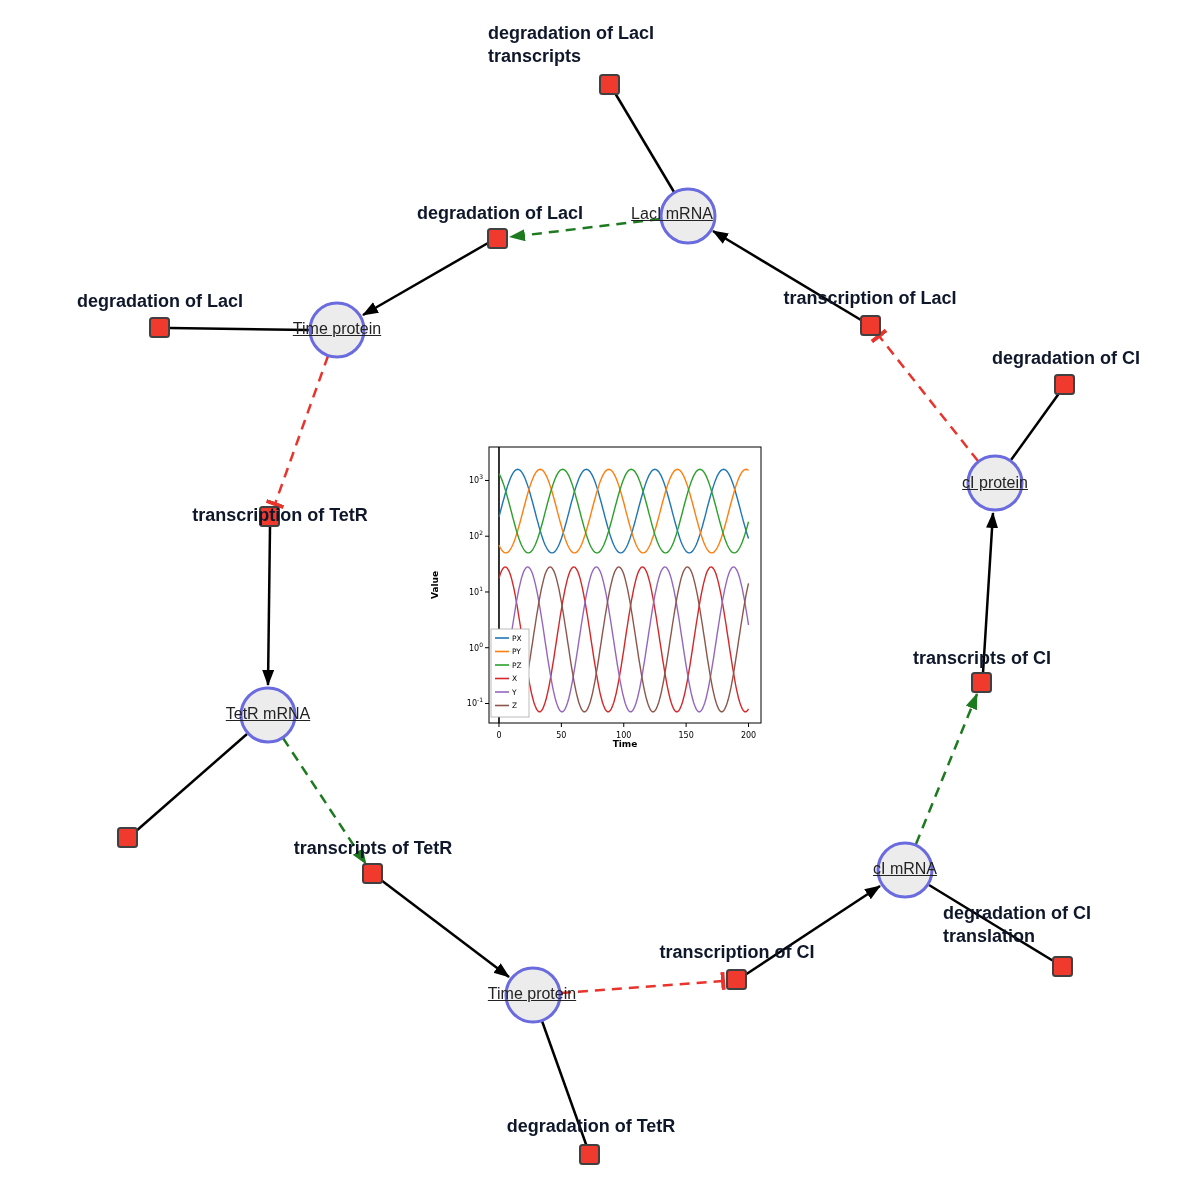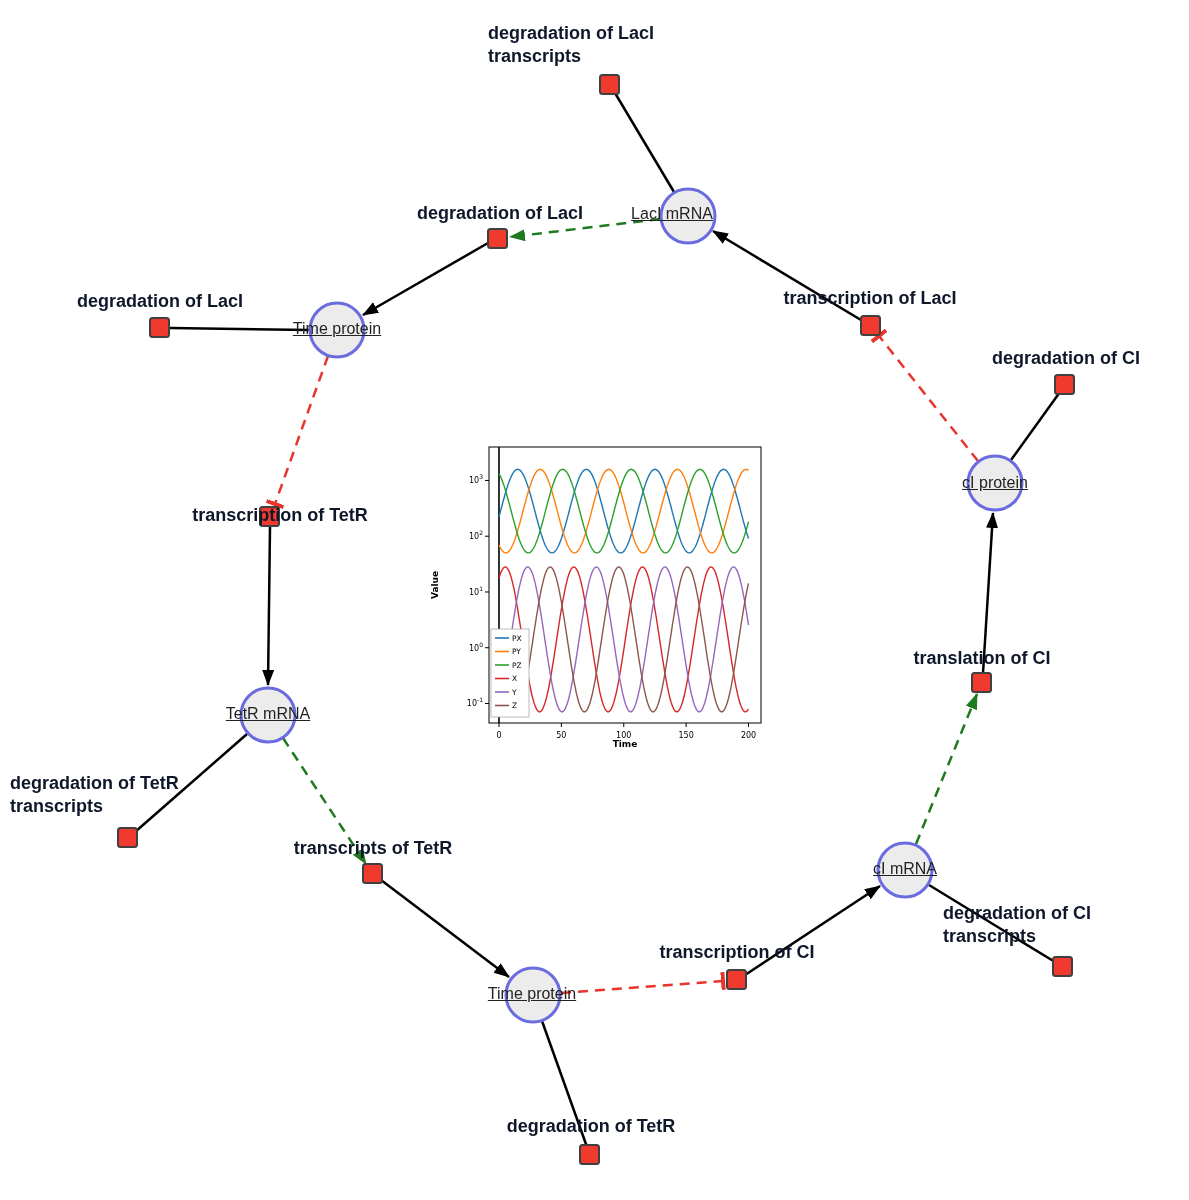--- a/index.html
+++ b/index.html
@@ -86,24 +86,23 @@
     <rect class="reaction-node" x="727" y="970" width="19" height="19" rx="2.5"></rect>
     <rect class="reaction-node" x="580" y="1145" width="19" height="19" rx="2.5"></rect>
   </svg>
 
   <div class="rxn-label wrap" style="left:608px;top:44px;">degradation of LacI transcripts</div>
   <div class="rxn-label" style="left:500px;top:213px;">degradation of LacI</div>
   <div class="rxn-label" style="left:870px;top:298px;">transcription of LacI</div>
   <div class="rxn-label" style="left:160px;top:301px;">degradation of LacI</div>
   <div class="rxn-label" style="left:1066px;top:358px;">degradation of CI</div>
   <div class="rxn-label" style="left:280px;top:493px;margin-top:22px;">transcription of TetR</div>
-  <div class="rxn-label" style="left:982px;top:658px;">translation of CI</div>
-  <div class="rxn-label wrap" style="left:130px;top:794px;">degradation of TetR transcripts</div>
+  <div class="rxn-label" style="left:982px;top:658px;">transcripts of CI</div>
   <div class="rxn-label" style="left:373px;top:848px;">transcripts of TetR</div>
-  <div class="rxn-label wrap" style="left:1063px;top:924px;">degradation of CI transcripts</div>
+  <div class="rxn-label wrap" style="left:1063px;top:924px;">degradation of CI translation</div>
   <div class="rxn-label" style="left:737px;top:952px;">transcription of CI</div>
   <div class="rxn-label" style="left:591px;top:1126px;">degradation of TetR</div>
 
   <div class="sp-label" style="left:672px;top:214px;">LacI mRNA</div>
   <div class="sp-label" style="left:337px;top:329px;">Time protein</div>
   <div class="sp-label" style="left:995px;top:483px;">cI protein</div>
   <div class="sp-label" style="left:268px;top:714px;">TetR mRNA</div>
   <div class="sp-label" style="left:905px;top:869px;">cI mRNA</div>
   <div class="sp-label" style="left:532px;top:994px;">Time protein</div>
 

